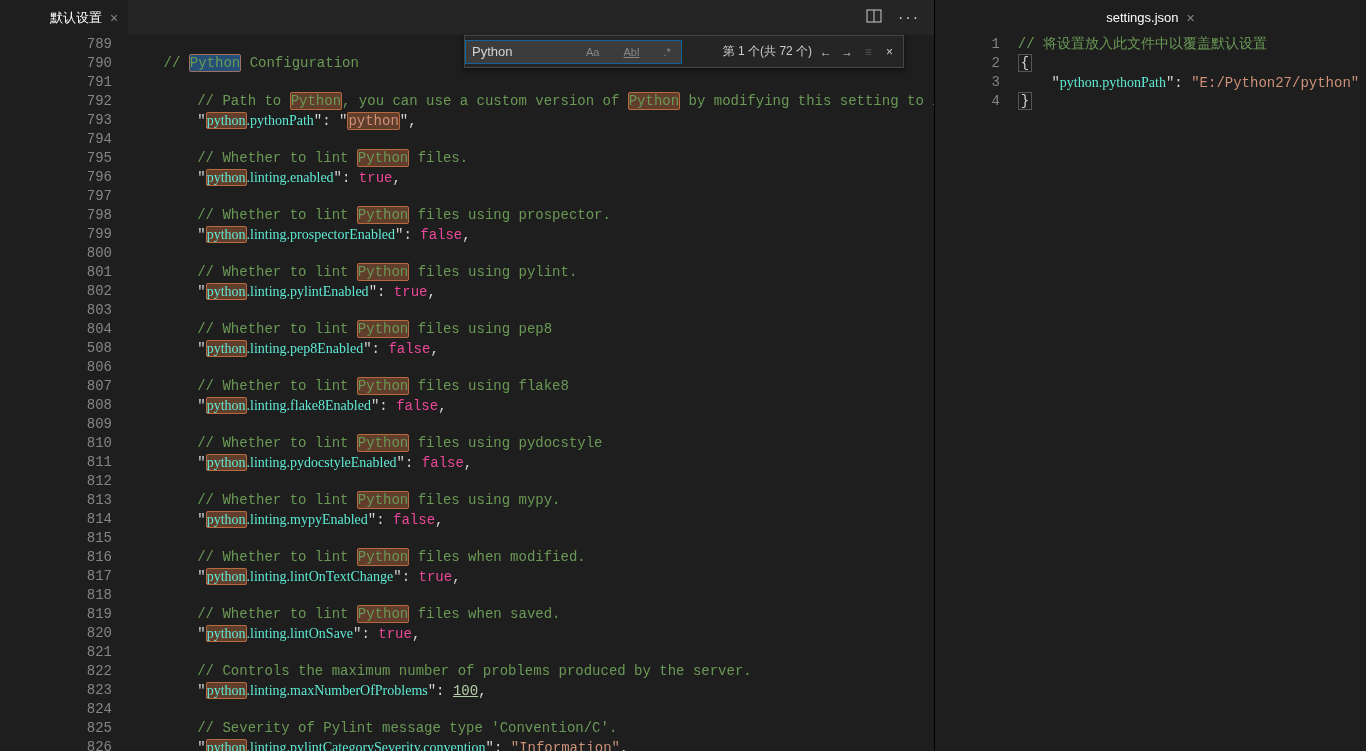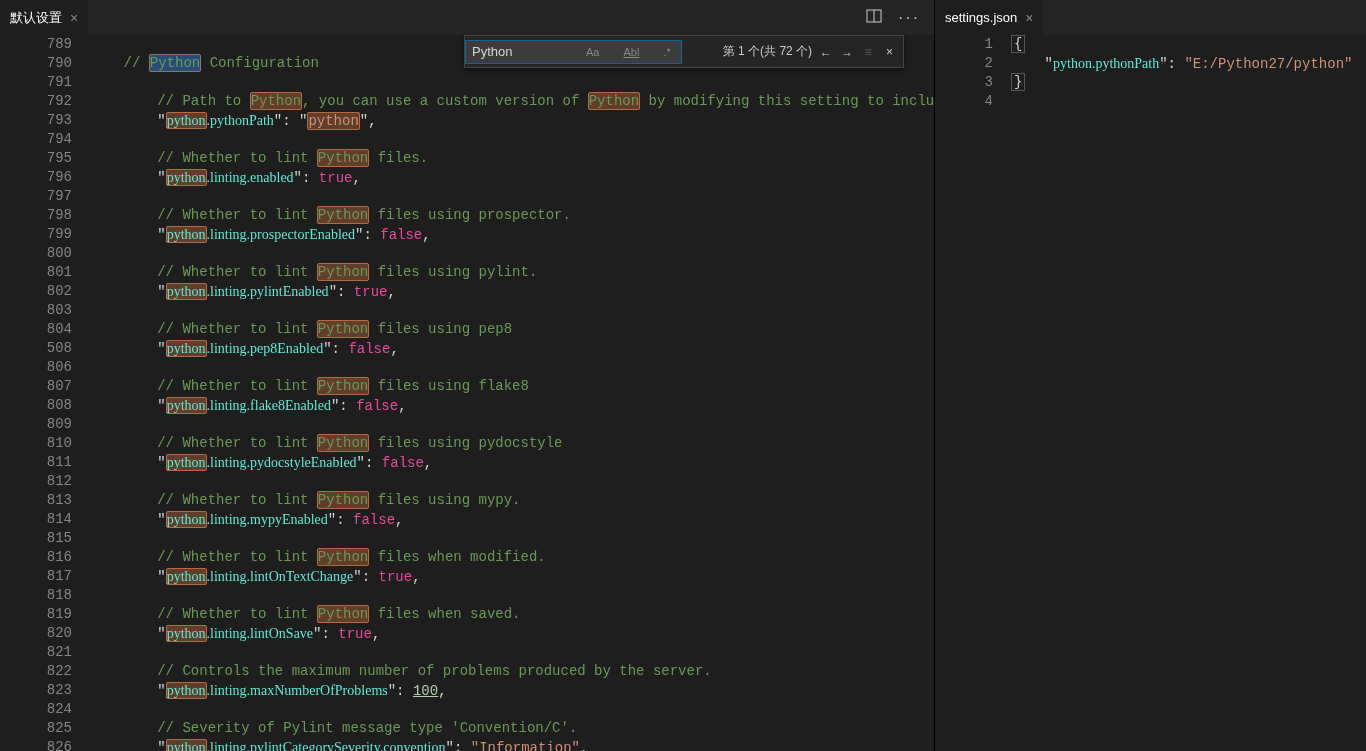--- a/index.html
+++ b/index.html
@@ -12,22 +12,22 @@
     height:751px;
     overflow:hidden;
     display:flex;
   }
   .pane {
     position:relative;
     height:100%;
     display:flex;
     flex-direction:column;
   }
-  .pane.left  { width:935px; border-right:1px solid #000; }
-  .pane.right { width:431px; }
+  .pane.left  { width:935px; border-right:1px solid #000;padding-left:40px; }
+  .pane.right { width:431px;align-items:center; }
   .tabbar {
     height:35px;
     background:#252526;
     display:flex;
     align-items:stretch;
   }
   .tab {
     display:flex;
     align-items:center;
     padding:0 10px;
@@ -221,15 +221,15 @@
       <span class="tab-close">×</span>
     </div>
   </div>
   <div class="editor">
     <div class="gutter" id="right-gutter">
         <div>1</div>
         <div>2</div>
         <div>3</div>
         <div>4</div>
       </div>
-    <div class="code" id="right-code"><div class="row"><span class="brace">{</span></div><div class="row">    <span class="c-punc">"</span><span class="c-key">python.pythonPath</span><span class="c-punc">": </span><span class="c-str">"E:/Python27/python"</span></div><div class="row"><span class="brace">}</span></div></div>
+    <div class="code" id="right-code"><div class="row"><span class="c-comment">// 将设置放入此文件中以覆盖默认设置</span></div><div class="row"><span class="brace">{</span></div><div class="row">    <span class="c-punc">"</span><span class="c-key">python.pythonPath</span><span class="c-punc">": </span><span class="c-str">"E:/Python27/python"</span></div><div class="row"><span class="brace">}</span></div></div>
   </div>
 </div>
 
 </body></html>

